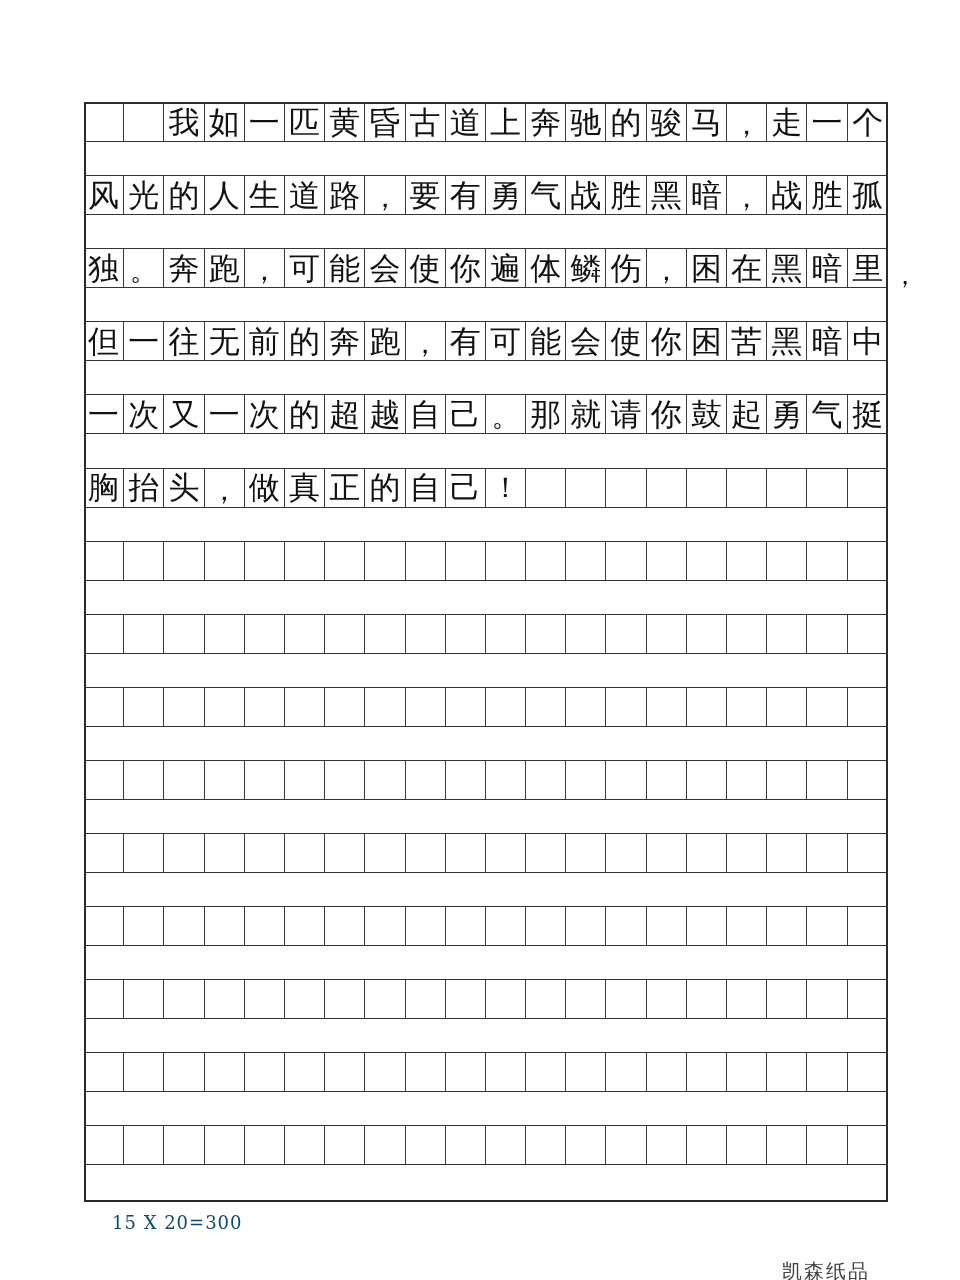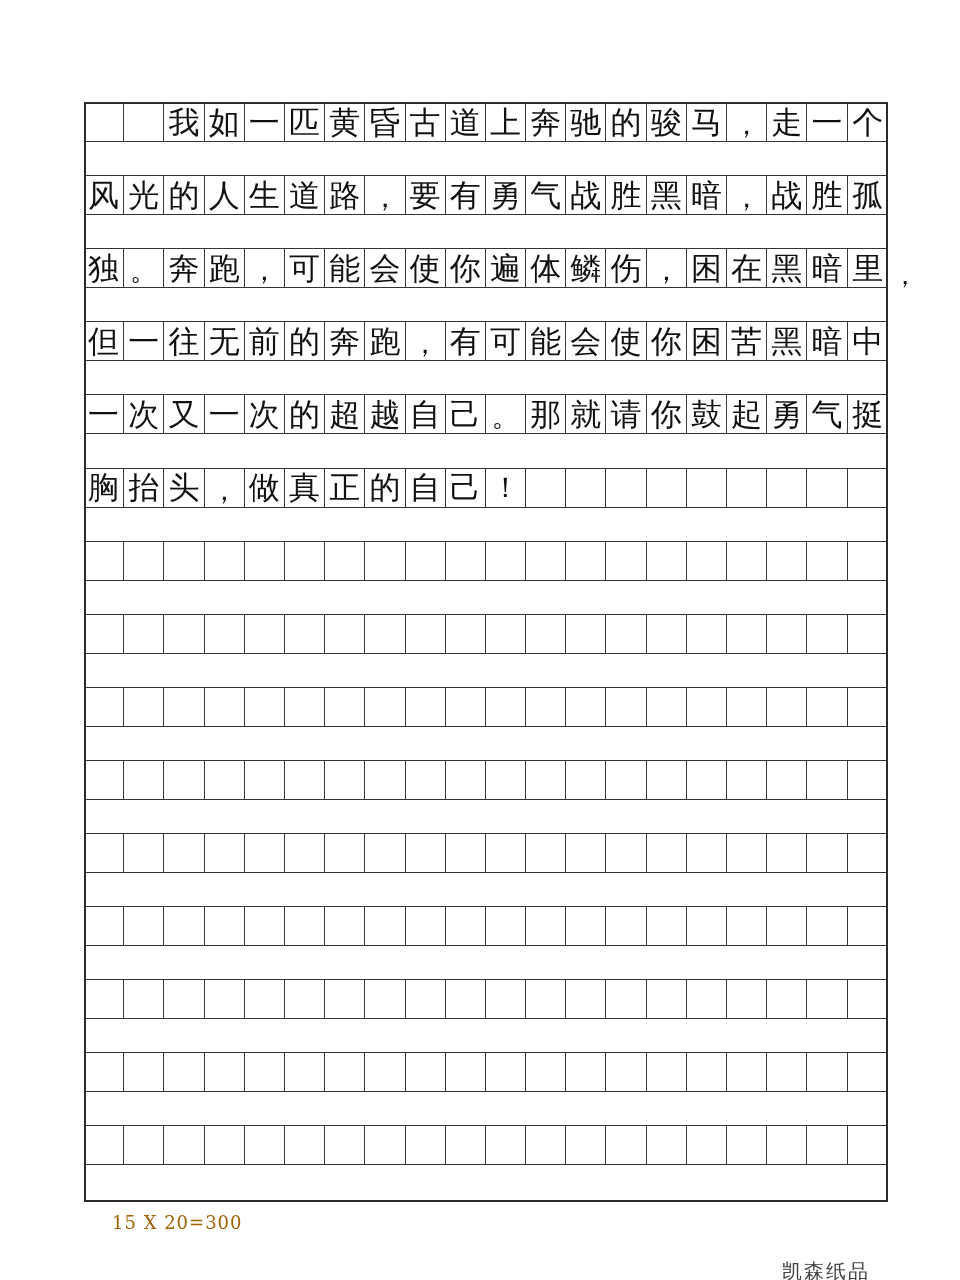--- a/index.html
+++ b/index.html
@@ -58,21 +58,21 @@
       font-family: "DejaVu Serif", serif;
       font-size: 26px;
       color: #111;
     }
     .footer-left {
       position: absolute;
       left: 112px;
       top: 1212px;
       font-family: "DejaVu Serif", serif;
       font-size: 18px;
-      color: #a16207;
+      color: #0c4a6e;
       letter-spacing: 1px;
     }
     .footer-right {
       position: absolute;
       left: 782px;
       top: 1258px;
       font-family: "DejaVu Serif", serif;
       font-size: 20px;
       color: #444;
       letter-spacing: 2px;

